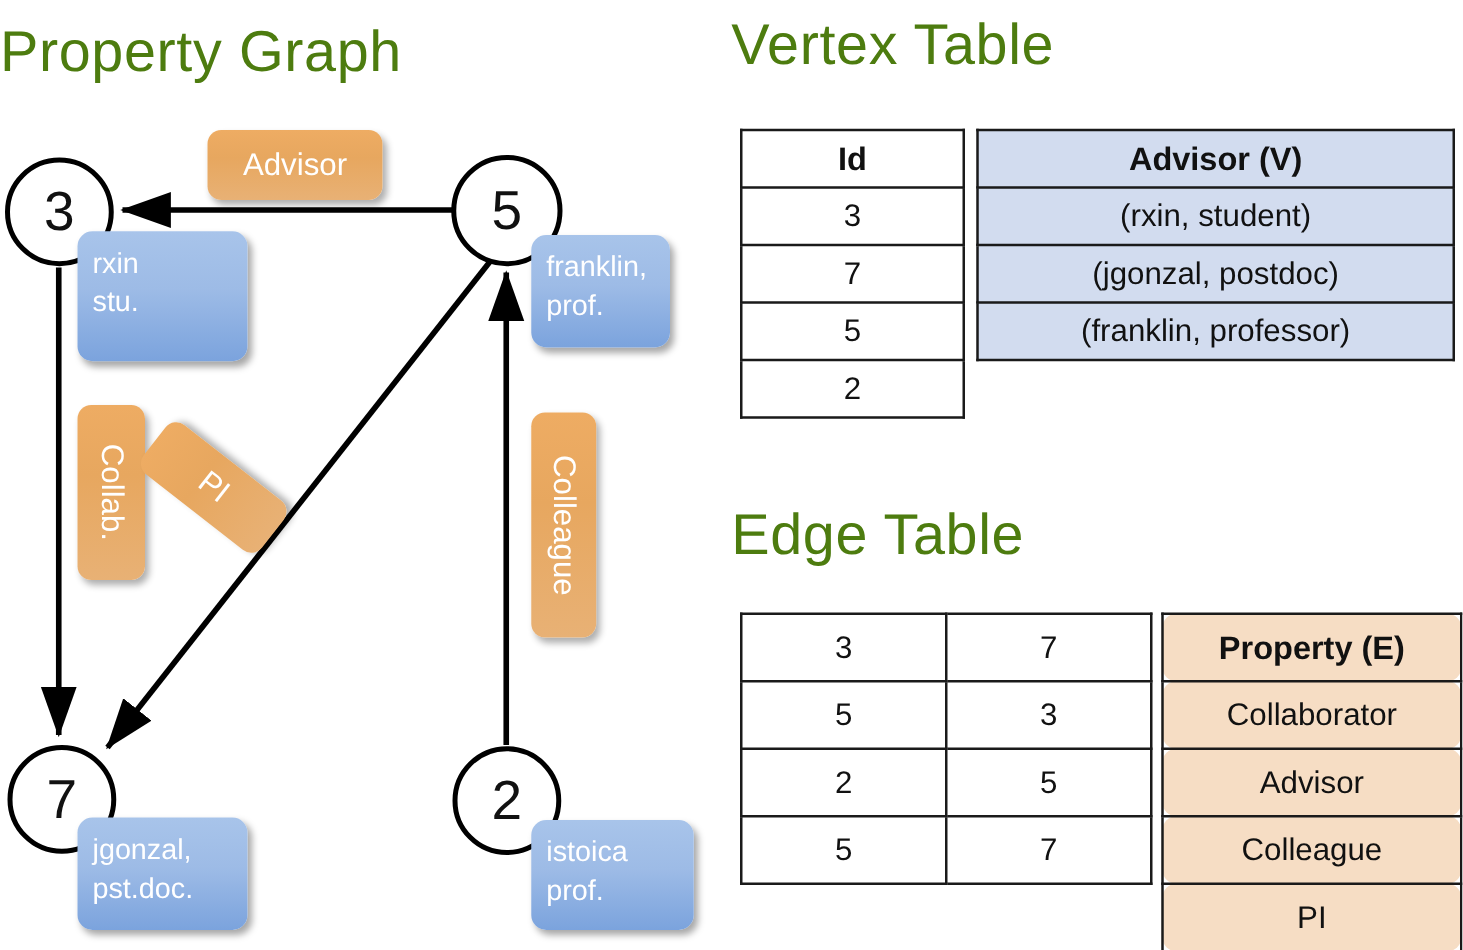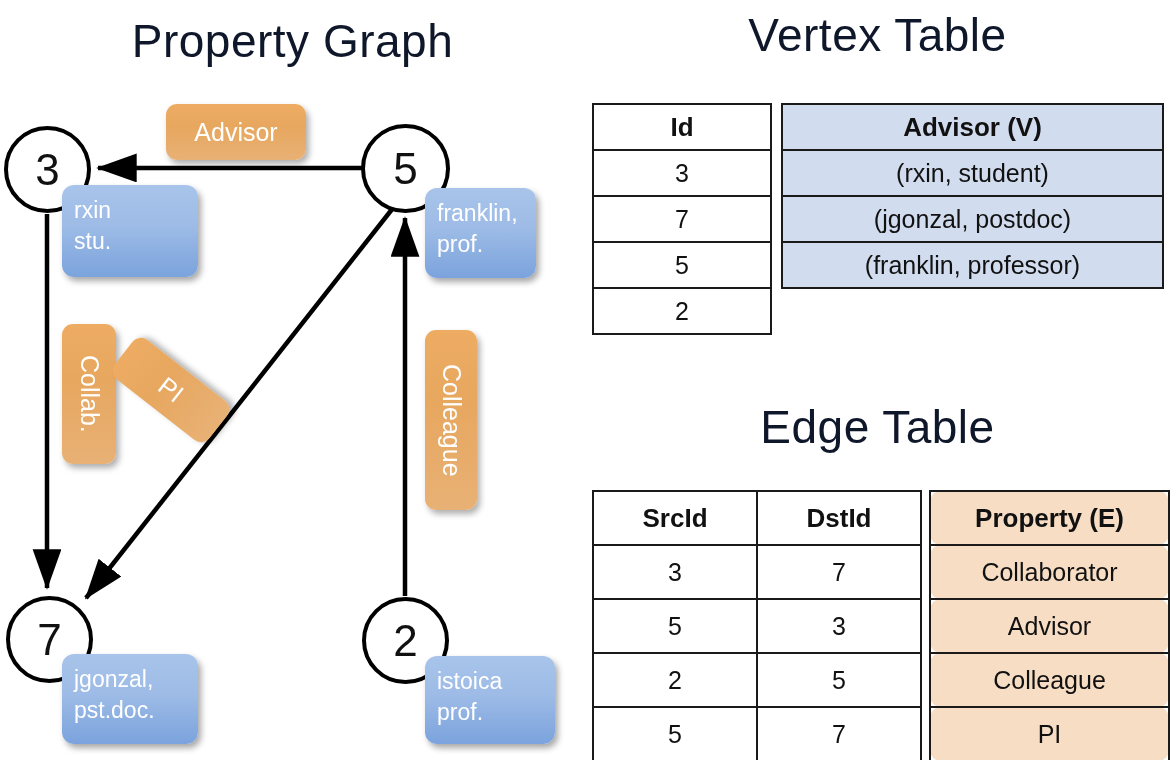--- a/index.html
+++ b/index.html
@@ -15,23 +15,22 @@
     font-family: "Liberation Sans", sans-serif;
     color: #000;
   }
 
   
   .title {
     position: absolute;
     font-weight: 400;
     font-size: 46px;
     letter-spacing: 0.5px;
-    color: #0f172a;
+    color: #4d7c0f;
     white-space: nowrap;
-    text-align: center;
     font-family: "Liberation Sans", sans-serif;
   }
   #title-property-graph { left: 0;   top: 14px;  width: 585px; }
   #title-vertex-table   { left: 585px; top: 8px;  width: 585px; }
   #title-edge-table     { left: 585px; top: 400px; width: 585px; }
 
   
   #graph-panel {
     position: absolute;
     left: 0; top: 0;
@@ -153,21 +152,21 @@
   <div class="node-circle" style="left:361px; top:124px; width:89px; height:89px;">
     <span>5</span>
   </div>
   <div class="node-circle" style="left:6px; top:596px; width:87px; height:87px;">
     <span>7</span>
   </div>
   <div class="node-circle" style="left:362px; top:597px; width:87px; height:87px;">
     <span>2</span>
   </div>
 
-  <div class="prop-box" style="left:62px; top:185px; width:136px; height:92px;">
+  <div class="prop-box" style="left:62px; top:185px; width:136px; height:104px;">
     <div>rxin</div>
     <div>stu.</div>
   </div>
 
   <div class="prop-box" style="left:425px; top:188px; width:111px; height:90px;">
     <div>franklin,</div>
     <div>prof.</div>
   </div>
 
   <div class="prop-box" style="left:62px; top:654px; width:136px; height:90px;">
@@ -229,24 +228,20 @@
     <td>(jgonzal, postdoc)</td>
   </tr>
   <tr>
     <td>(franklin, professor)</td>
   </tr>
 </tbody>
   </table>
 
 <table class="tbl" id="edge-src-dst-table">
   <tbody>
-      <tr>
-    <th style="width:50%">SrcId</th>
-    <th style="width:50%">DstId</th>
-  </tr>
   <tr>
     <td>3</td>
     <td>7</td>
   </tr>
   <tr>
     <td>5</td>
     <td>3</td>
   </tr>
   <tr>
     <td>2</td>

